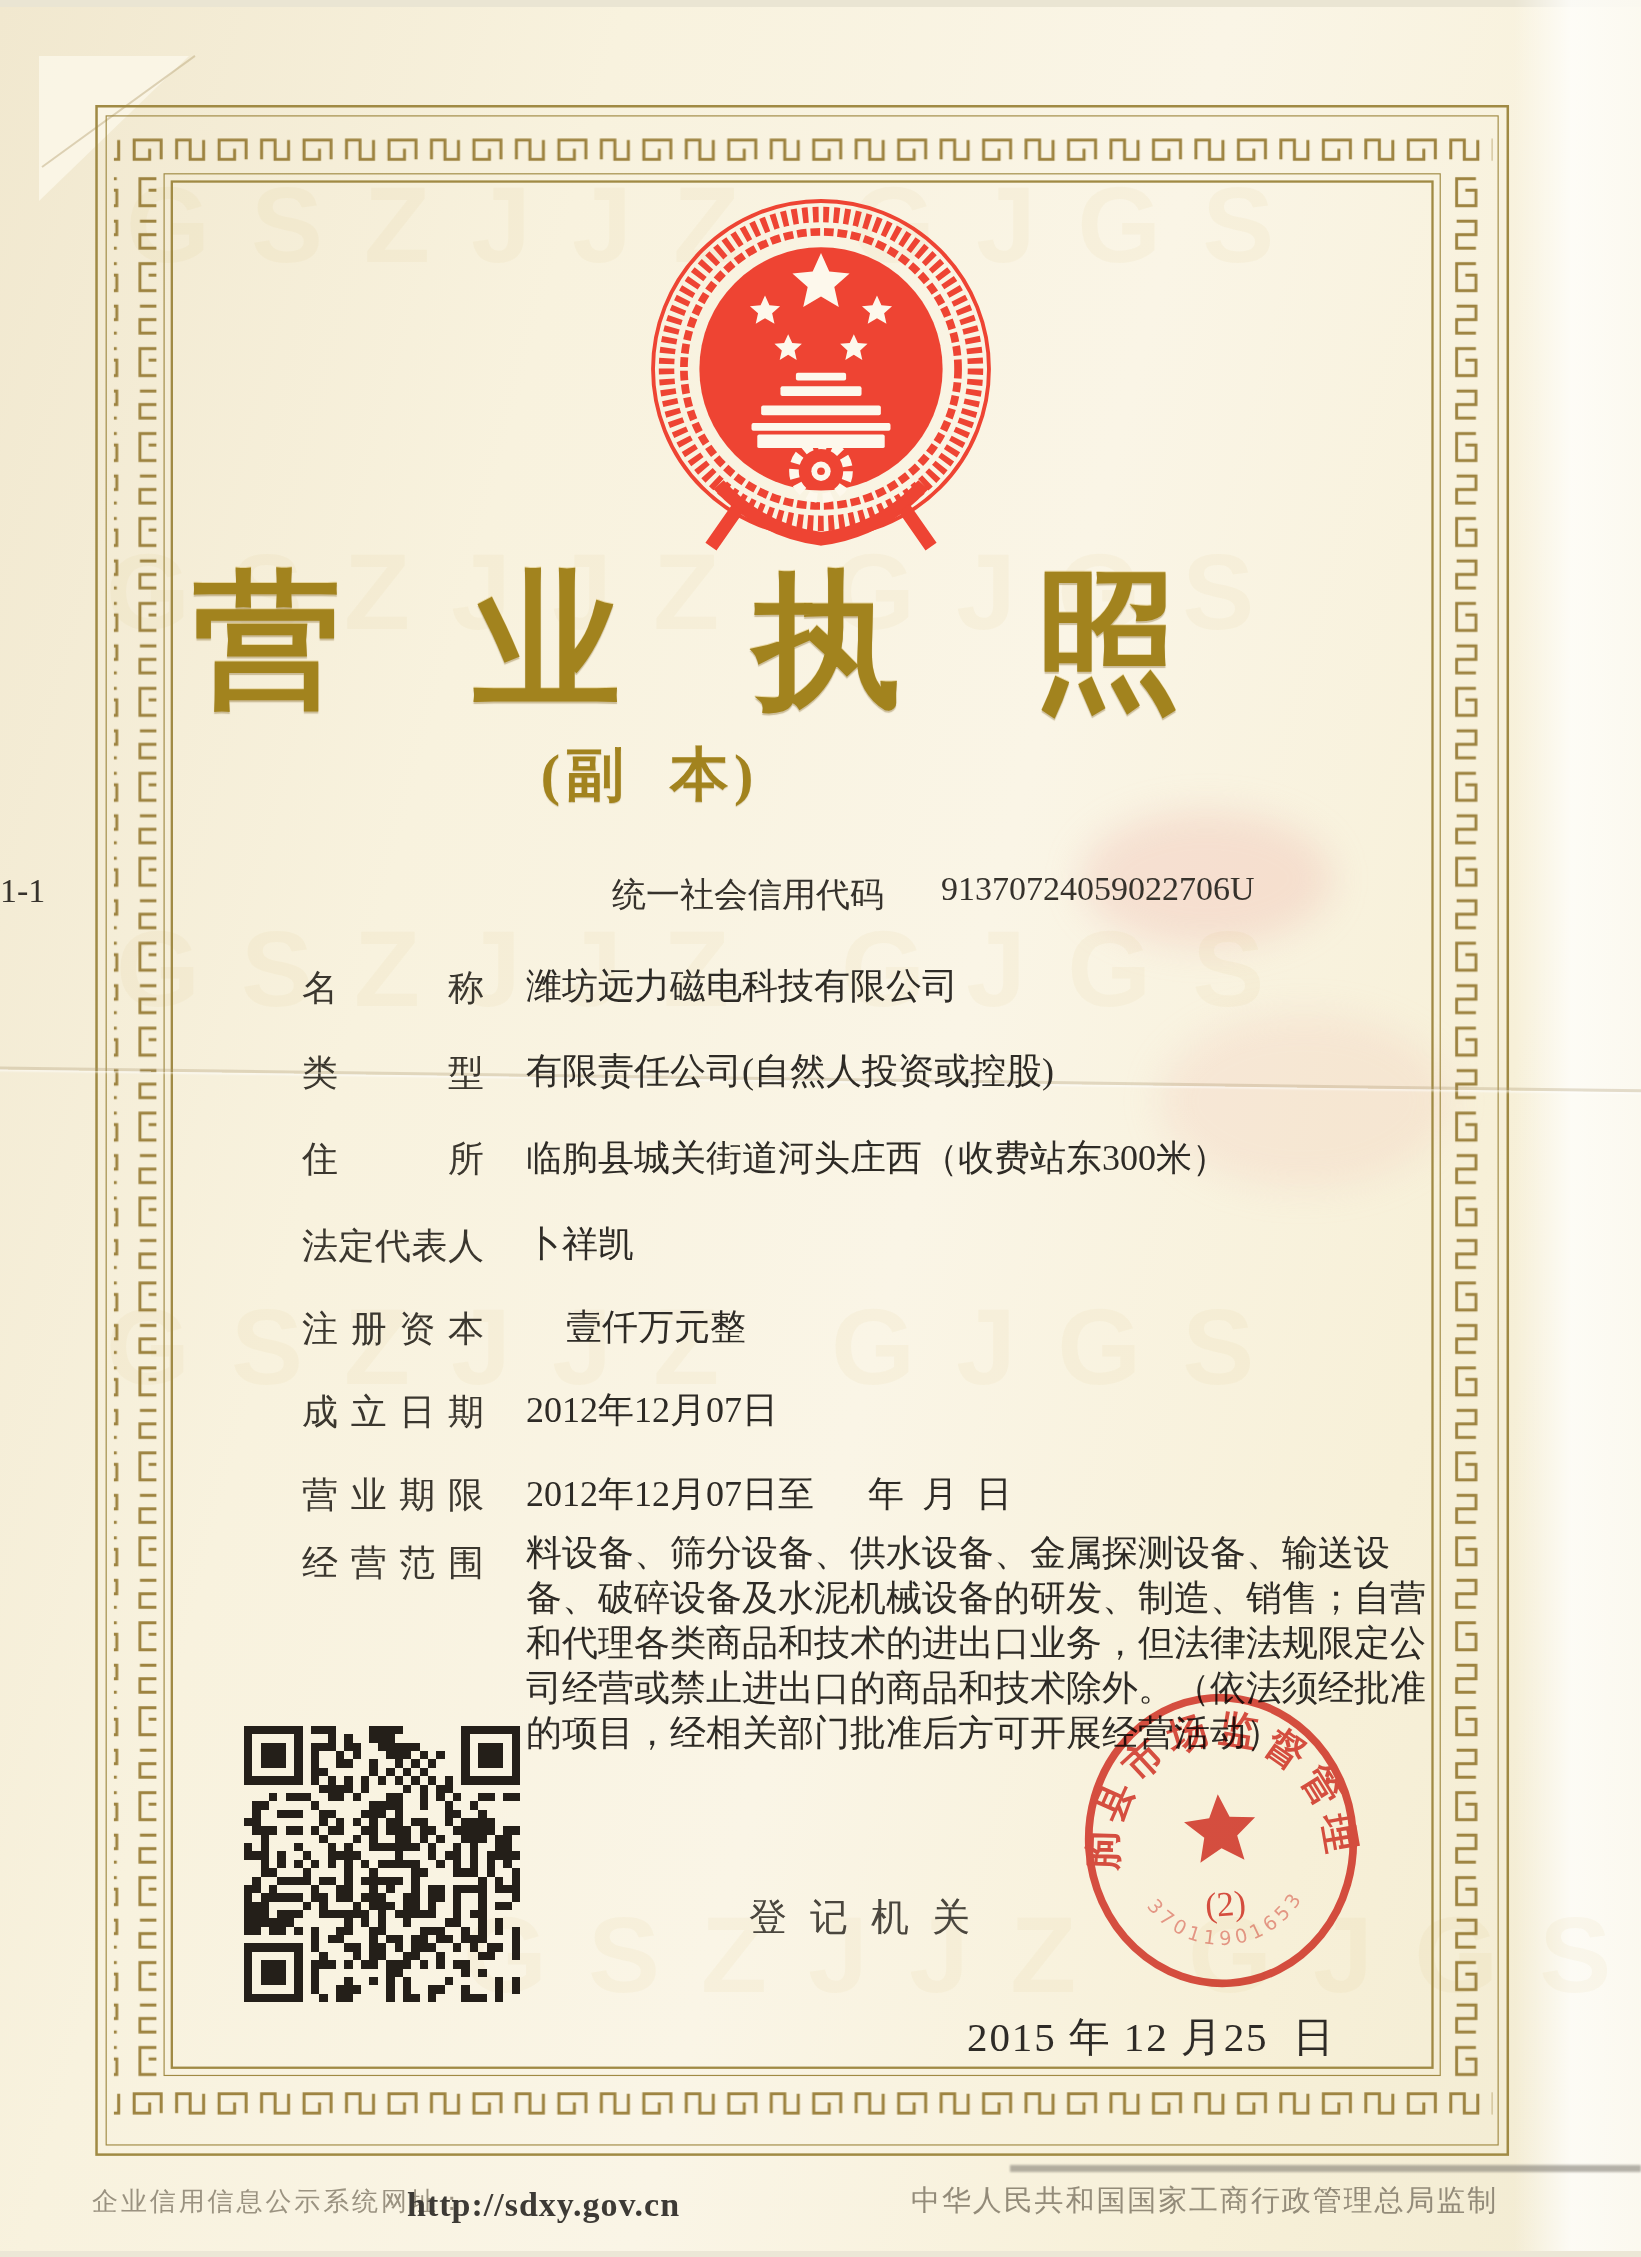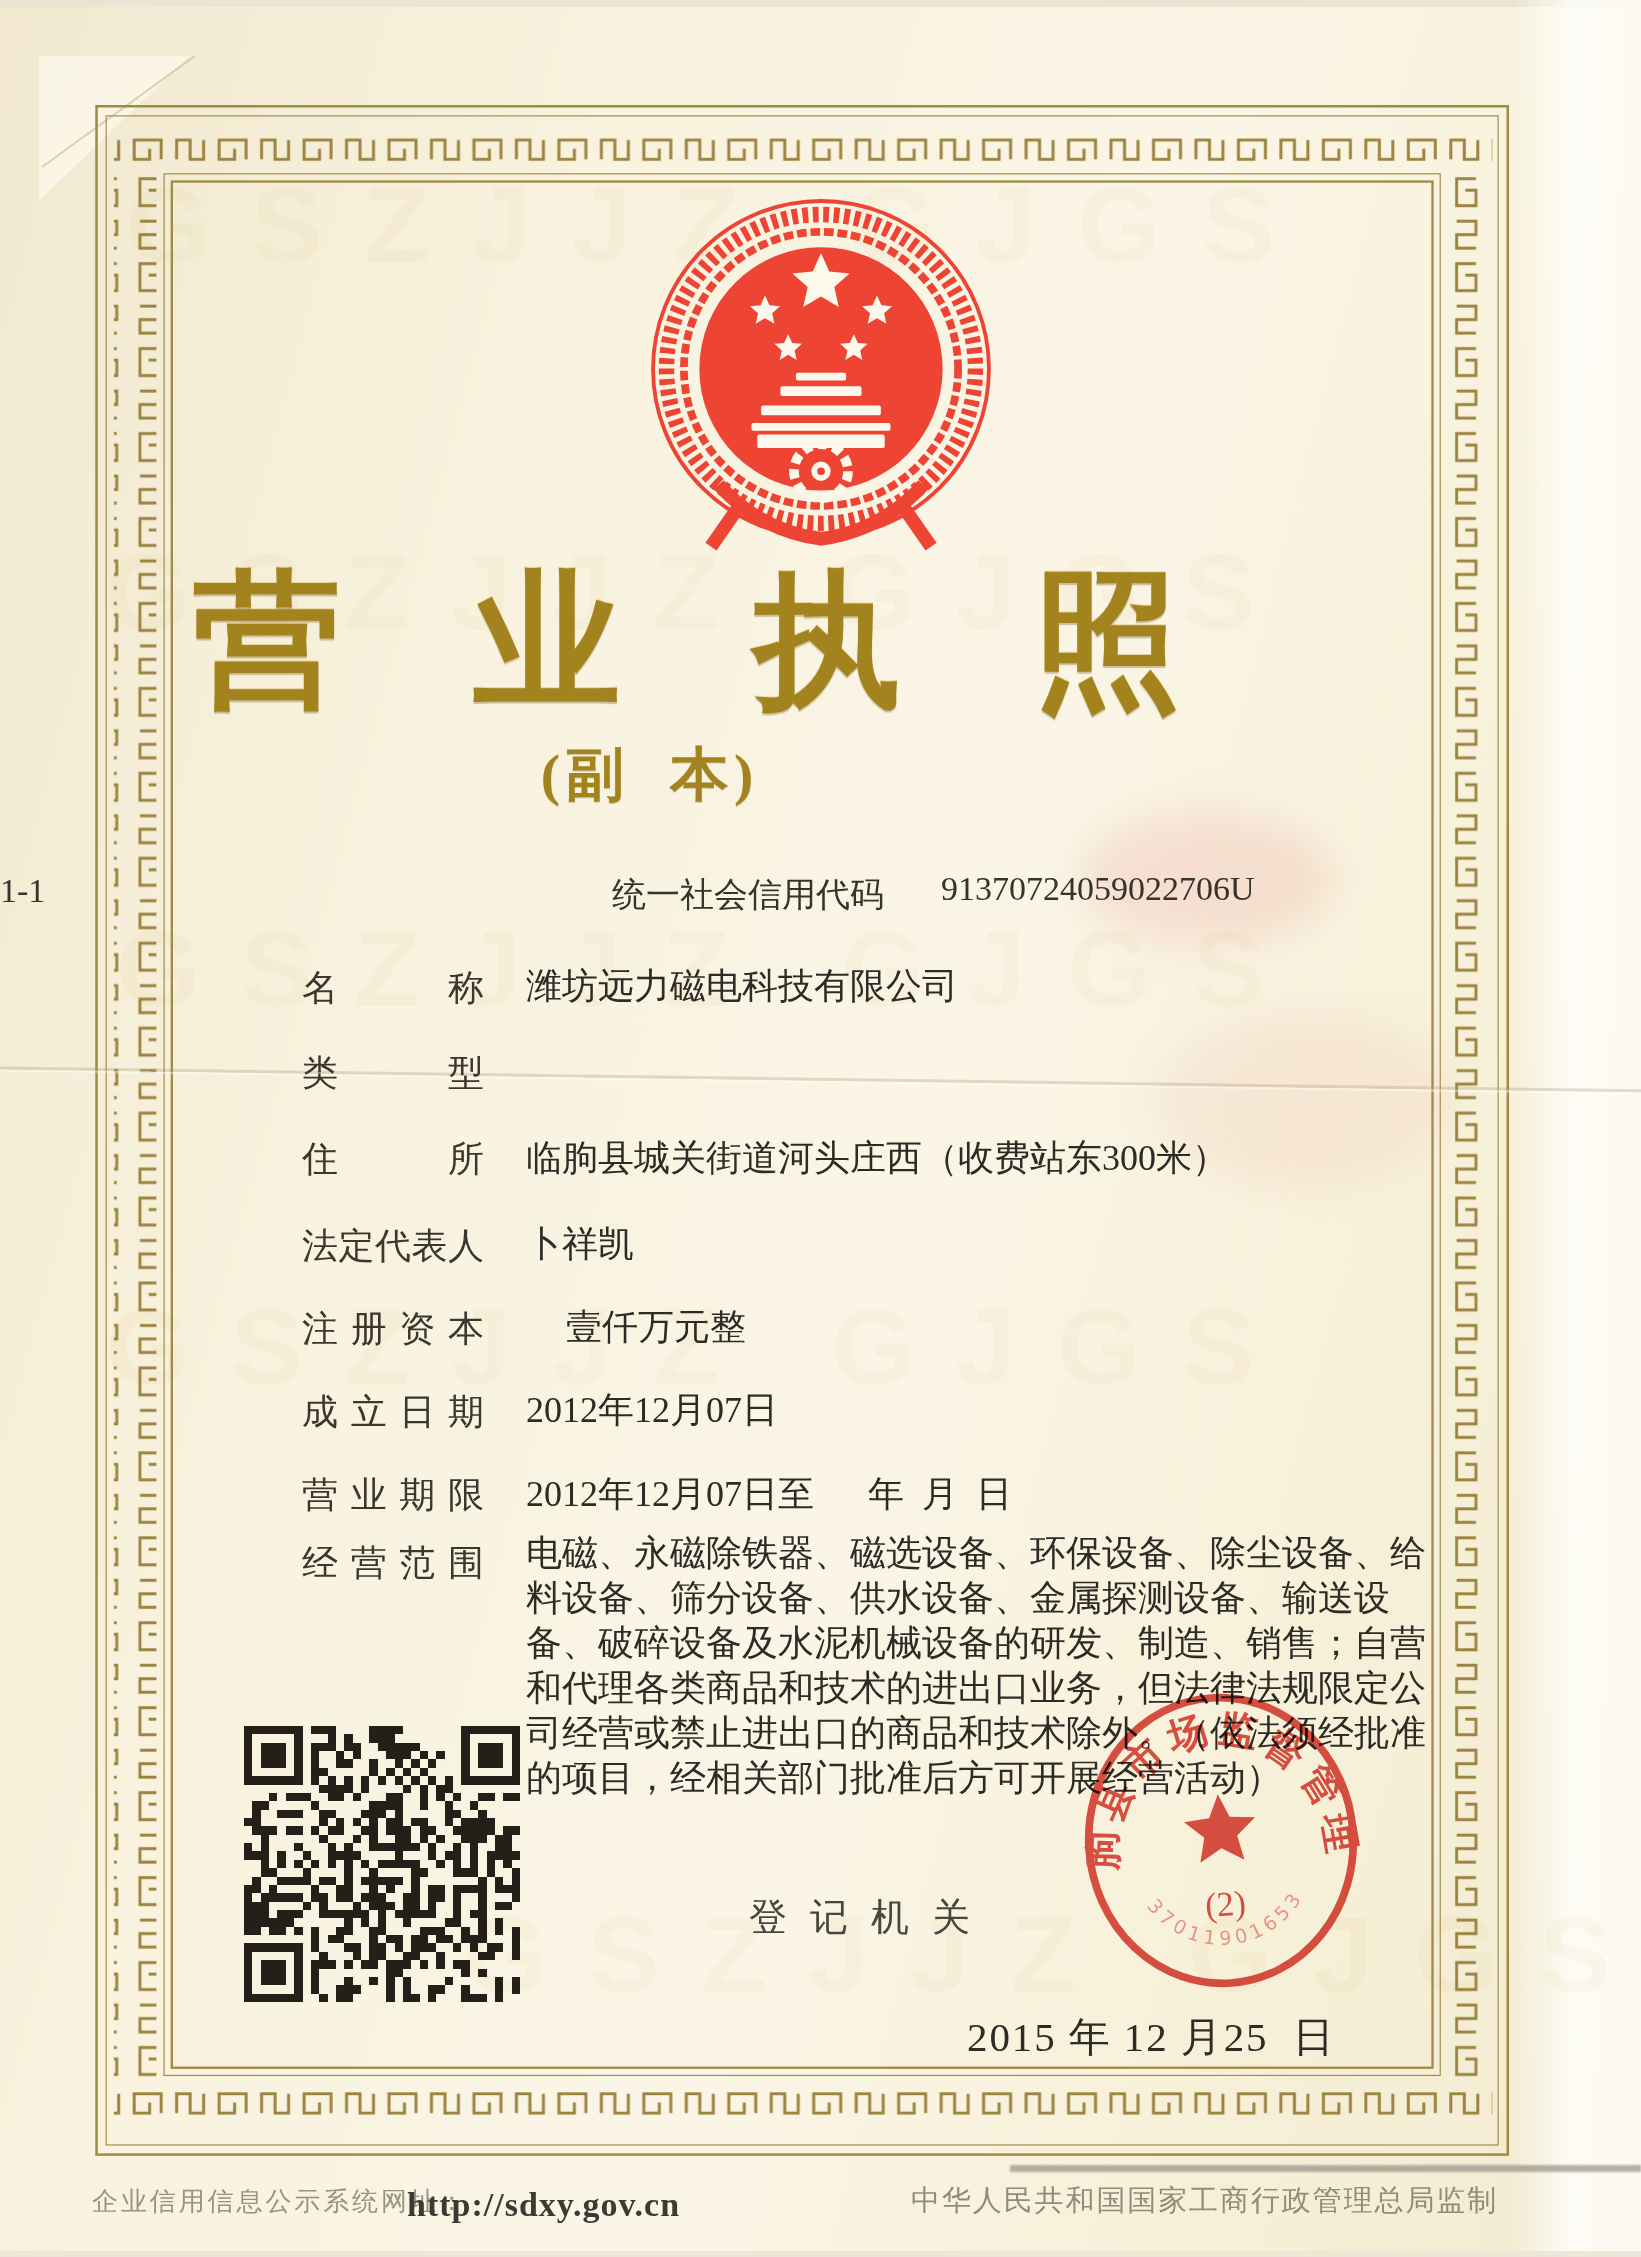--- a/index.html
+++ b/index.html
@@ -137,39 +137,39 @@
   <div class="abs subtitle">(副  本)</div>
 
   <div class="abs credit clabel" style="left:612px;top:872px;">统一社会信用代码</div>
   <div class="abs credit cvalue" style="left:941px;top:870px;">91370724059022706U</div>
   <div class="abs credit ccopy">1-1</div>
 
   <div class="abs lbl" style="top:964px;">名称</div>
   <div class="abs val" style="top:962px;">潍坊远力磁电科技有限公司</div>
 
   <div class="abs lbl" style="top:1049px;">类型</div>
+  <div class="abs val" style="top:1047px;">有限责任公司(自然人投资或控股)</div>
 
   <div class="abs lbl" style="top:1135px;">住所</div>
   <div class="abs val" style="top:1134px;">临朐县城关街道河头庄西（收费站东300米）</div>
 
   <div class="abs lbl" style="top:1222px;">法定代表人</div>
   <div class="abs val" style="top:1220px;">卜祥凯</div>
 
   <div class="abs lbl" style="top:1305px;">注册资本</div>
   <div class="abs val" style="top:1303px;margin-left:40px;">壹仟万元整</div>
 
   <div class="abs lbl" style="top:1388px;">成立日期</div>
   <div class="abs val" style="top:1386px;">2012年12月07日</div>
 
   <div class="abs lbl" style="top:1471px;">营业期限</div>
   <div class="abs val" style="top:1470px;">2012年12月07日至      年  月  日</div>
 
   <div class="abs lbl" style="top:1539px;">经营范围</div>
   <div class="abs" style="left:526px;top:1531px;">
-    <div class="scopeline">电磁、永磁除铁器、磁选设备、环保设备、除尘设备、给</div>
     <div class="scopeline">料设备、筛分设备、供水设备、金属探测设备、输送设</div>
     <div class="scopeline">备、破碎设备及水泥机械设备的研发、制造、销售；自营</div>
     <div class="scopeline">和代理各类商品和技术的进出口业务，但法律法规限定公</div>
     <div class="scopeline">司经营或禁止进出口的商品和技术除外。（依法须经批准</div>
     <div class="scopeline">的项目，经相关部门批准后方可开展经营活动）</div>
   </div>
 
   <div id="qr" class="abs">
       <div class="on"></div>
       <div class="on"></div>

